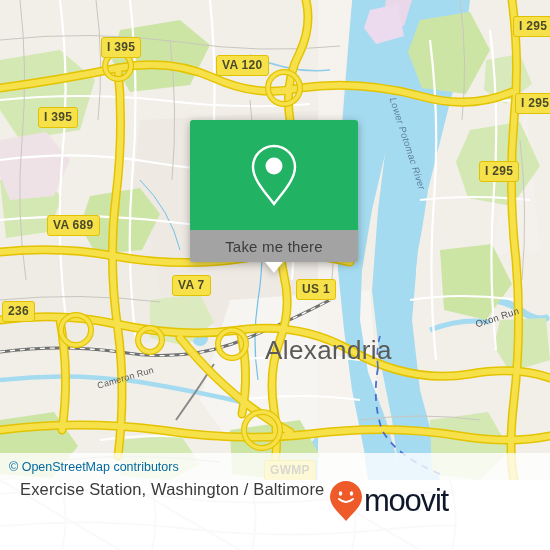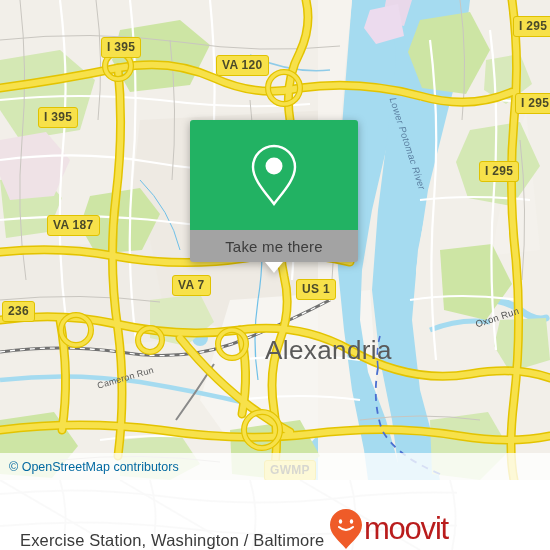--- a/index.html
+++ b/index.html
@@ -130,21 +130,21 @@
 
   
   #footer {
     position: absolute;
     left: 0;
     top: 480px;
     width: 457px;
     height: 70px;
     background: #ffffff;
     display: flex;
-    align-items: flex-end;
+    align-items: flex-start;
     justify-content: space-between;
     box-sizing: border-box;
     padding: 0 9px 0 20px;
     overflow: hidden;
   }
   #footer-watermark {
     position: absolute;
     left: 0; top: 0;
     width: 550px; height: 70px;
     opacity: .07;
@@ -158,21 +158,21 @@
     z-index: 2;
   }
   #brand {
     position: relative;
     display: flex;
     align-items: center;
     z-index: 2;
   }
   #brand-word {
     font-size: 31px;
-    color: #b91c1c;
+    color: #0f172a;
     letter-spacing: -1.2px;
     margin-left: 1px;
     font-weight: normal;
   }
 </style>
 </head>
 <body>
 
 <div id="screen">
 
@@ -338,21 +338,21 @@
     <div class="maplabel water-label" style="left:474px; top:319px; transform:rotate(-18deg); transform-origin:left top; font-style:normal; color:#4f4f4f;">Oxon Run</div>
 
     <div class="maplabel stream-label" style="left:96px; top:381px; transform:rotate(-16deg); transform-origin:left top;">Cameron Run</div>
 
     <div class="shield" style="left:101px; top:37px;">I 395</div>
     <div class="shield" style="left:216px; top:46px;margin-top:9px;">VA 120</div>
     <div class="shield" style="left:38px; top:107px;">I 395</div>
     <div class="shield" style="left:513px; top:16px;">I 295</div>
     <div class="shield" style="left:515px; top:93px;">I 295</div>
     <div class="shield" style="left:479px; top:161px;">I 295</div>
-    <div class="shield" style="left:47px; top:215px;">VA 187</div>
+    <div class="shield" style="left:47px; top:215px;">VA 689</div>
     <div class="shield" style="left:172px; top:275px;">VA 7</div>
     <div class="shield" style="left:296px; top:279px;">US 1</div>
     <div class="shield" style="left:2px; top:301px;">236</div>
     <div class="shield" style="left:264px; top:460px;">GWMP</div>
 
     <div id="popup">
       <div id="popup-green">
         <svg width="52" height="64" viewBox="0 0 52 64">
           <path d="M26 3 C14.4 3 5 12.4 5 24 C5 36 16 48 26 61 C36 48 47 36 47 24 C47 12.4 37.6 3 26 3 Z" fill="none" stroke="#ffffff" stroke-width="2.4"></path>
           <circle cx="26" cy="23" r="8.5" fill="#ffffff"></circle>

